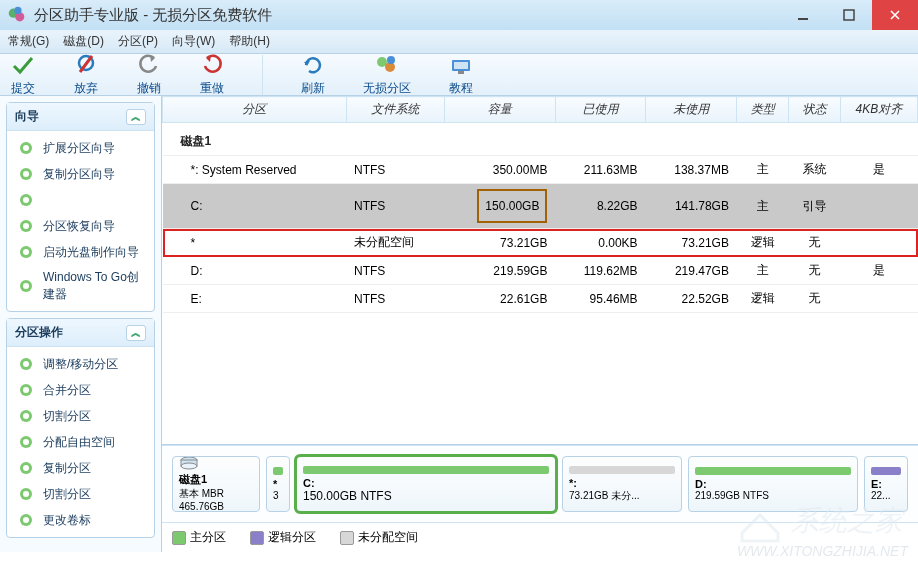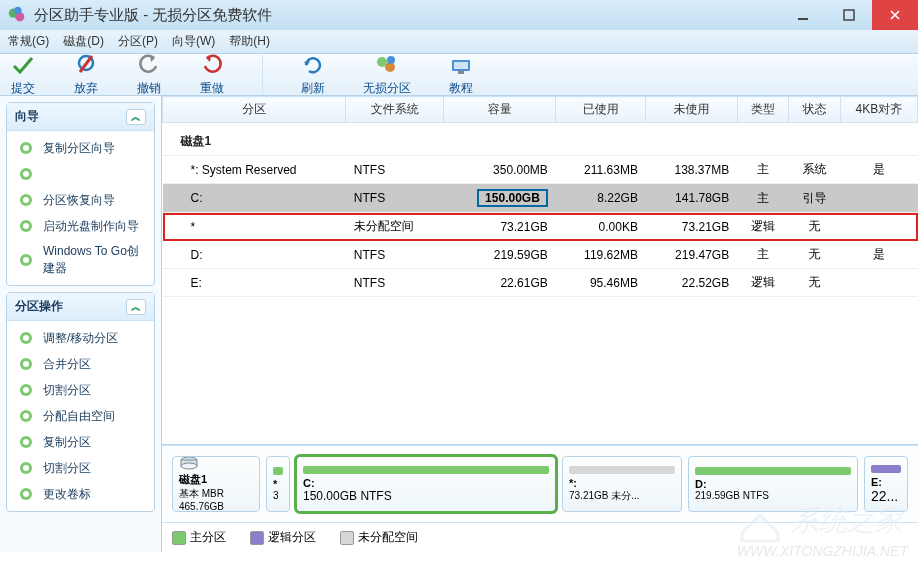--- a/index.html
+++ b/index.html
@@ -51,25 +51,25 @@
 .sidebar { width: 198px; background: #f6fbff; border-right: 1px solid #b7d2e6; overflow-y: auto; }
 .panel { margin: 6px; border: 1px solid #b7d2e6; border-radius: 4px; background: #fff; }
 .panel-hdr { display:flex; align-items:center; justify-content:space-between; padding: 5px 8px; background: linear-gradient(to bottom,#eef7fe,#dceefb); border-bottom:1px solid #cfe4f3; font-weight:bold; color:#1a3b5c;}
 .panel-hdr .chev { font-size:10px; color:#4a7; border:1px solid #b7d2e6; border-radius:3px; padding:0 4px; background:#fff;}
 .panel-list { padding: 4px 0; }
 .panel-item { display:flex; align-items:center; gap:8px; padding: 4px 10px; cursor:pointer; color:#1a3b5c;}
 .panel-item .pi-ico { width:18px; height:18px; display:flex; align-items:center; justify-content:center;}
 .main { flex:1; display:flex; flex-direction:column; }
 .grid-wrap { flex:1; overflow:auto; border-bottom:1px solid #b7d2e6; }
 .grid { width:100%; border-collapse:collapse; }
-.grid th { text-align:center; font-weight:normal; padding:4px 6px; border:1px solid #cfe4f3; background:linear-gradient(to bottom,#f8fcff,#e9f3fb); color:#333;}
+.grid th { text-align:center; font-weight:normal; padding:4px 6px; border:1px solid #cfe4f3; background:linear-gradient(to bottom,#f8fcff,#e9f3fb); color:#333;font-style:italic;}
 .grid td { padding:5px 8px; border-bottom:1px solid #eee; white-space:nowrap; }
 .grid tr.disk-hdr td { font-weight:bold; color:#222; padding-top:10px;}
 .grid tr.selected td { background:#c9c9c9; }
-.hl-cell { border:2px solid #0369a1; display:inline-block; padding:0 6px;font-weight:bold; }
+.hl-cell { border:2px solid #a16207; display:inline-block; padding:8px 6px; }
 .c-cap { text-align:right; padding-right:10px;}
 .c-used, .c-free { text-align:right; padding-right:10px;}
 .c-type, .c-stat, .c-4k { text-align:center; }
 .disk-vis { padding: 10px; border-top:1px solid #cfe4f3; background:#fcfeff;}
 .vis-row { display:flex; gap:6px; align-items:stretch; height:56px;}
 .vis-box { border:1px solid #b7d2e6; border-radius:4px; padding:4px 6px; display:flex; flex-direction:column; justify-content:center; background:linear-gradient(to bottom,#fdfefe,#eef6fb); font-size:11px; overflow:hidden;}
 .vis-box .bar { height:8px; border-radius:2px; margin-bottom:3px;}
 .vis-box.sel { outline:3px solid #59b04a; outline-offset:-1px;}
 .legend { display:flex; gap:24px; padding:6px 10px; border-top:1px solid #cfe4f3; align-items:center; font-size:12px;}
 .legend .sq { width:14px; height:14px; border-radius:2px; margin-right:4px; display:inline-block; vertical-align:middle;}
@@ -191,20 +191,29 @@
         <span class="chev">︽</span>
       </div>
       <div class="panel-list" id="wizard-list">
           <div class="panel-item">
             <span class="pi-ico">
               <svg width="18" height="18">
                 <circle cx="9" cy="9" r="6" fill="#7cc96f"></circle>
                 <circle cx="9" cy="9" r="3" fill="#fff"></circle>
               </svg>
             </span>
+            <span>扩展分区向导</span>
+          </div>
+          <div class="panel-item">
+            <span class="pi-ico">
+              <svg width="18" height="18">
+                <circle cx="9" cy="9" r="6" fill="#7cc96f"></circle>
+                <circle cx="9" cy="9" r="3" fill="#fff"></circle>
+              </svg>
+            </span>
             <span>复制分区向导</span>
           </div>
           <div class="panel-item">
             <span class="pi-ico">
               <svg width="18" height="18">
                 <circle cx="9" cy="9" r="6" fill="#7cc96f"></circle>
                 <circle cx="9" cy="9" r="3" fill="#fff"></circle>
               </svg>
             </span>
           </div>
@@ -410,21 +419,21 @@
             <span style="font-size:10px;white-space:nowrap;overflow:hidden;text-overflow:ellipsis">73.21GB 未分...</span>
           </div>
           <div class="vis-box" style="width: 170px;">
             <div class="bar" style="background:#7cc96f"></div>
             <b>D:</b>
             <span style="font-size:10px;white-space:nowrap;overflow:hidden;text-overflow:ellipsis">219.59GB NTFS</span>
           </div>
           <div class="vis-box" style="width: 44px;">
             <div class="bar" style="background:#8a7fc9"></div>
             <b>E:</b>
-            <span style="font-size:14px;white-space:nowrap;overflow:hidden;text-overflow:ellipsis">22...</span>
+            <span style="font-size:10px;white-space:nowrap;overflow:hidden;text-overflow:ellipsis">22...</span>
           </div>
         </div>
     </div>
     <div class="legend" id="legend">
         <span><span class="sq" style="background:#7cc96f;border:1px solid #999"></span>主分区</span>
         <span><span class="sq" style="background:#8a7fc9;border:1px solid #999"></span>逻辑分区</span>
         <span><span class="sq" style="background:#d7d7d7;border:1px solid #999"></span>未分配空间</span>
       </div>
   </div>
 </div>

